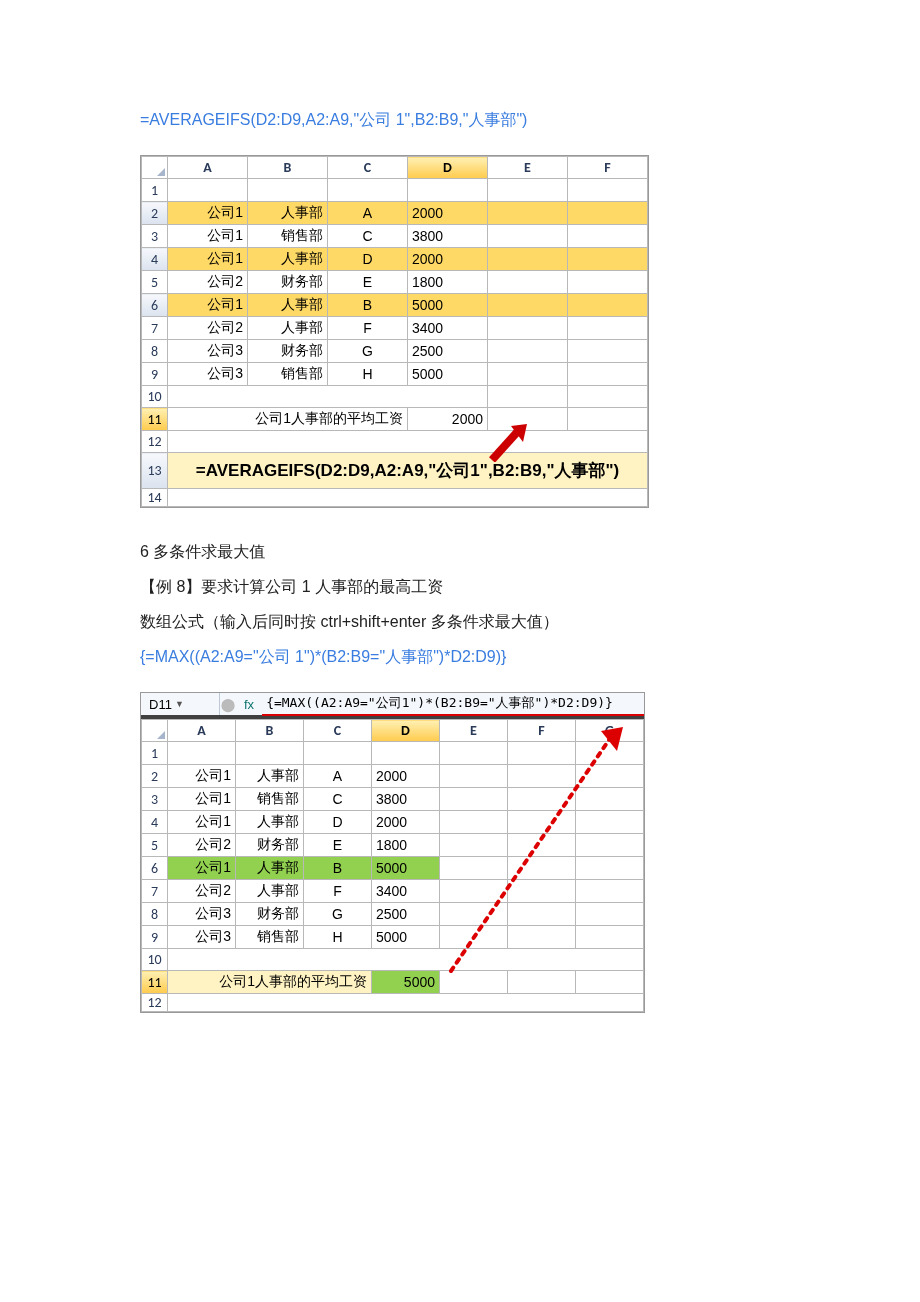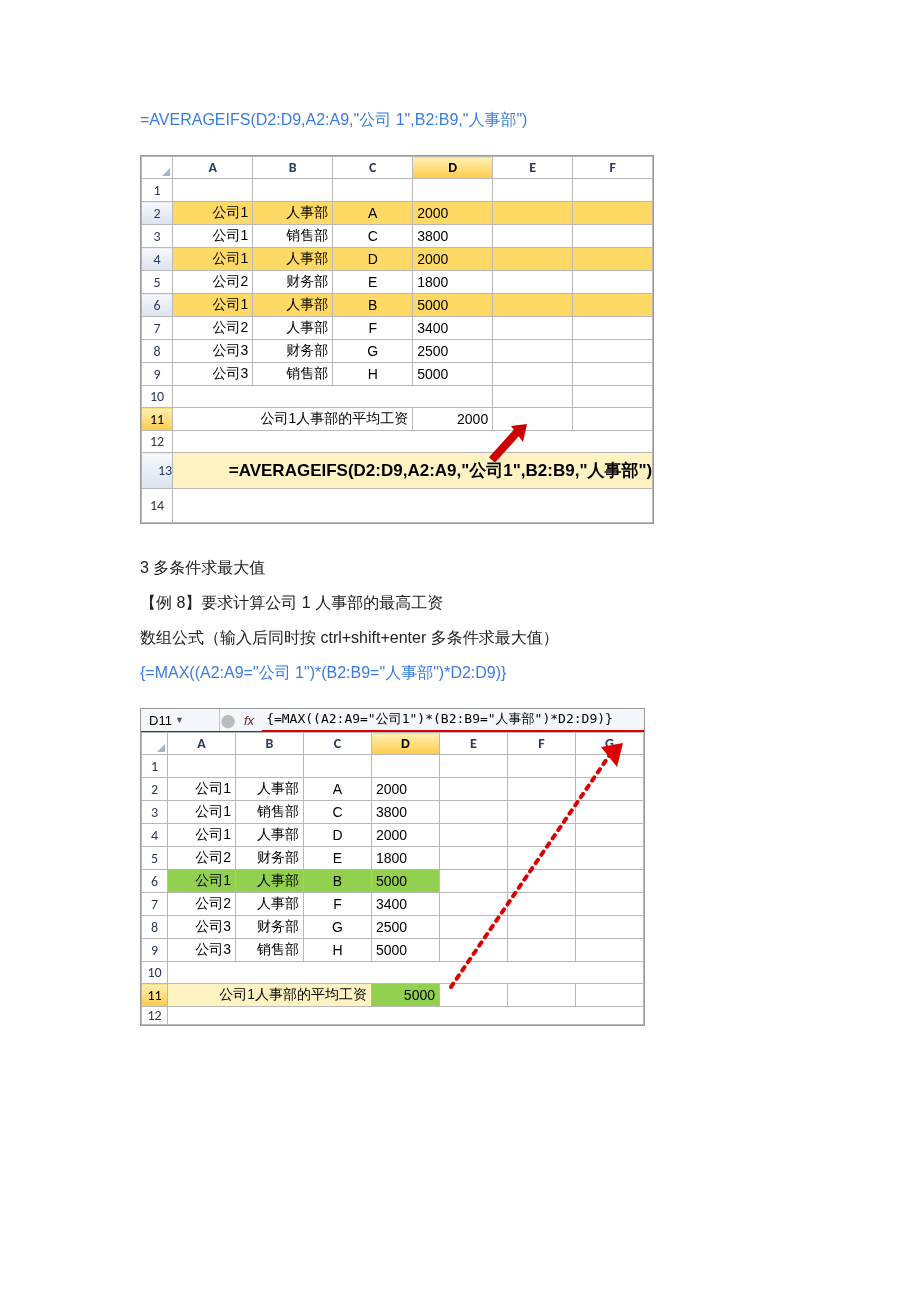--- a/index.html
+++ b/index.html
@@ -11,25 +11,25 @@
 .row-hdr{background:linear-gradient(#f6f8fc,#dbe3ef);text-align:center;color:#2a3b5a;font-family:Calibri,Arial,sans-serif;width:26px}
 .row-hdr.selected,.col-hdr.selected{background:linear-gradient(#fff0b3,#ffcb4d);color:#000}
 .black-hdr{background:#000;color:#fff;text-align:center;font-weight:normal}
 .yellow-row td{background:#ffd966}
 .yellow-row .row-hdr{background:linear-gradient(#f6f8fc,#dbe3ef)}
 .green-cell{background:#92d050!important}
 .center{text-align:center}
 .right{text-align:left;padding-right:8px}
 .left{text-align:right;padding-left:4px}
 .result-box{border:3px solid #000;text-align:right;padding-right:8px}
-.formula-row td{background:#fff3c4;text-align:right;font-size:17px;font-weight:bold;padding:6px 0}
+.formula-row td{background:#fff3c4;text-align:center;font-size:17px;font-weight:bold;padding:6px 0}
 .text-line{font-size:16px;margin:14px 0;color:#222}
-.namebox-row{display:flex;align-items:center;border-bottom:1px solid #404040;background:#f4f7fc;height:22px;font-size:13px}
+.namebox-row{display:flex;align-items:center;border-bottom:4px solid #404040;background:#f4f7fc;height:22px;font-size:13px}
 .namebox{width:70px;padding-left:8px;border-right:1px solid #bfc8d6;height:100%;display:flex;align-items:center}
-.fx-icon{padding:0 8px;color:#7f1d1d;font-style:italic}
+.fx-icon{padding:0 8px;color:#0f766e;}
 .fx-input{flex:1;padding-left:4px;font-family:Consolas,monospace;height:100%;display:flex;align-items:center}
 .drop-icon{color:#555;font-size:9px;padding:0 3px}
 .corner{background:linear-gradient(#f6f8fc,#dbe3ef);position:relative}
 .corner::after{content:"";position:absolute;right:2px;bottom:2px;width:0;height:0;border-left:8px solid transparent;border-bottom:8px solid #a7b5cc}
 .underline-red{border-bottom:2px solid #d00}
 svg.arrow{position:absolute;pointer-events:none}
 .rel{position:relative}
 </style>
 </head>
 <body>
@@ -152,33 +152,33 @@
 </tr>
 <tr>
 <td class="row-hdr">12</td>
 <td colspan="6"></td>
 </tr>
 <tr class="formula-row">
 <td class="row-hdr" style="background:linear-gradient(#f6f8fc,#dbe3ef);font-weight:normal;font-size:14px">13</td>
 <td colspan="6">=AVERAGEIFS(D2:D9,A2:A9,"公司1",B2:B9,"人事部")</td>
 </tr>
 <tr>
-<td class="row-hdr" style="height:8px;padding:8px">14</td>
+<td class="row-hdr" style="height:8px;padding:0">14</td>
 <td colspan="6" style="height:8px"></td>
 </tr>
 </tbody>
     </table>
 <svg class="arrow" style="left:346px;top:268px;width:60px;height:38px" viewBox="0 0 60 38">
       <path d="M5 36 L32 6" stroke="#c00" stroke-width="8"></path>
       <path d="M24 2 L40 0 L36 18 Z" fill="#c00"></path>
     </svg>
 </div>
 
 
-<div class="text-line">3 多条件求最大值</div>
+<div class="text-line">6 多条件求最大值</div>
 <div class="text-line">【例 8】要求计算公司 1 人事部的最高工资</div>
 <div class="text-line">数组公式（输入后同时按 ctrl+shift+enter 多条件求最大值）</div>
 <div class="formula-blue">{=MAX((A2:A9="公司 1")*(B2:B9="人事部")*D2:D9)}</div>
 
 
 <div class="excel-wrap rel">
 <div class="namebox-row">
 <div class="namebox">
         <span>D11</span>
         <span class="drop-icon">▼</span>

